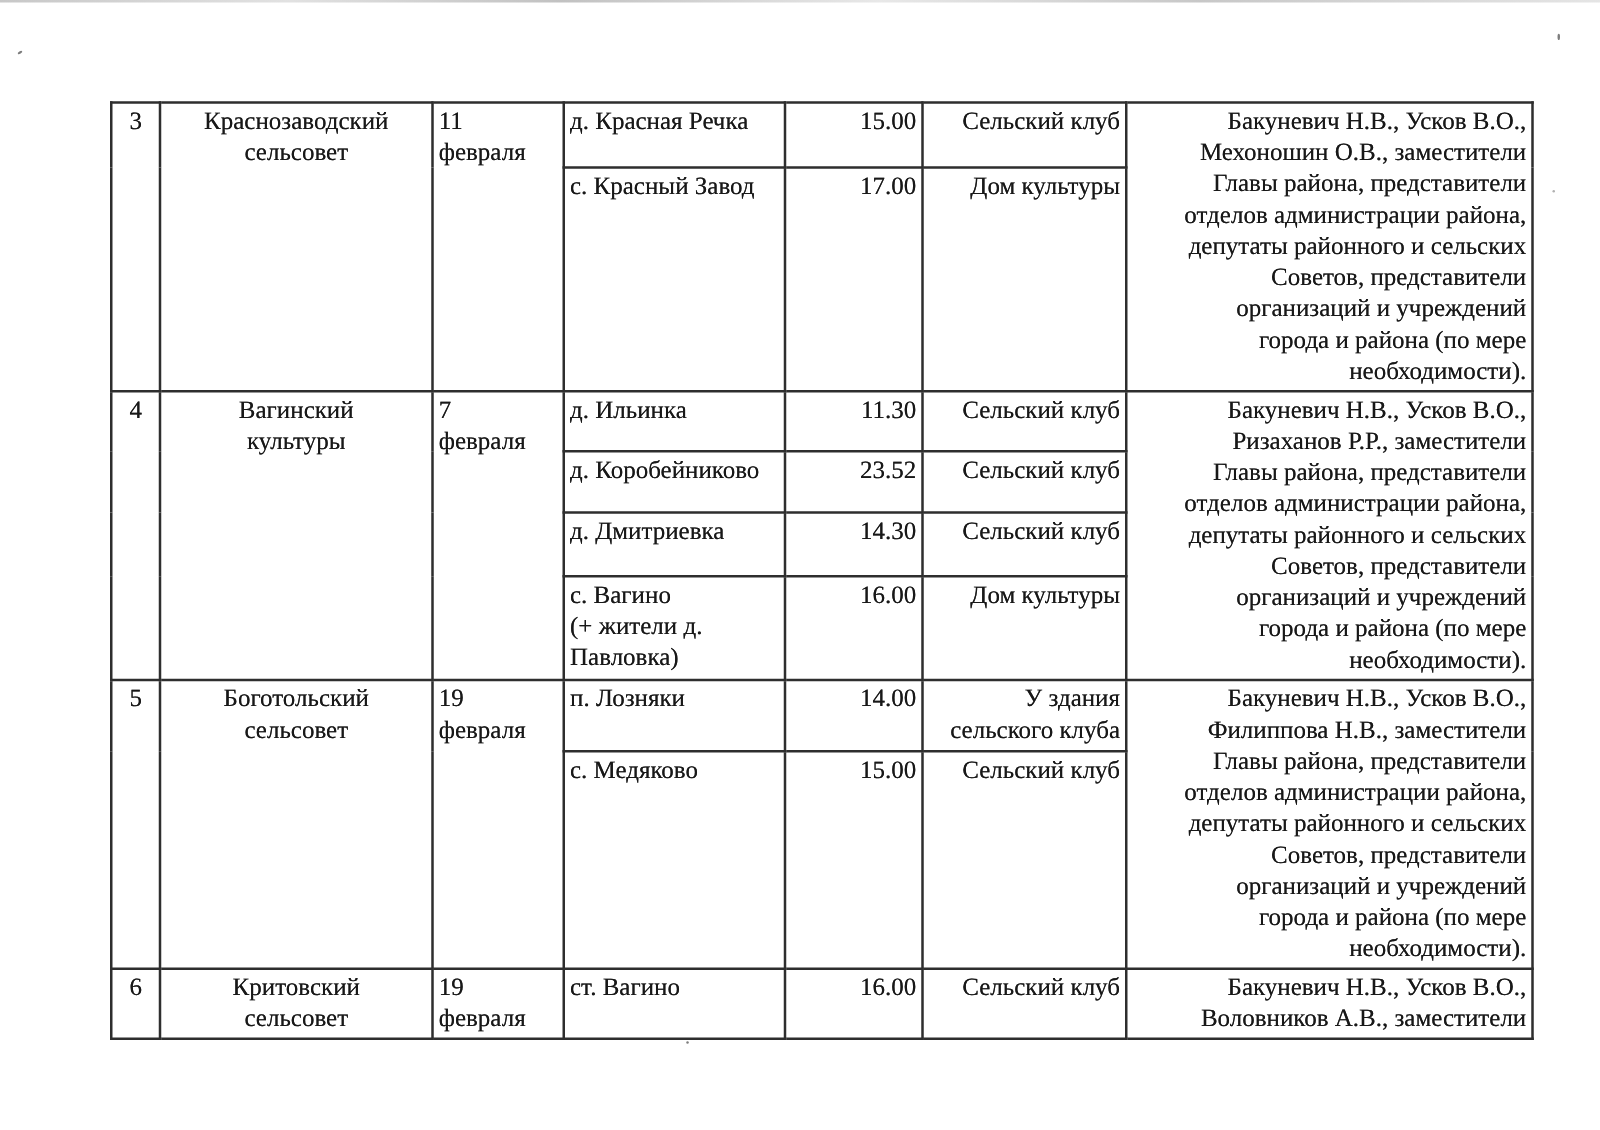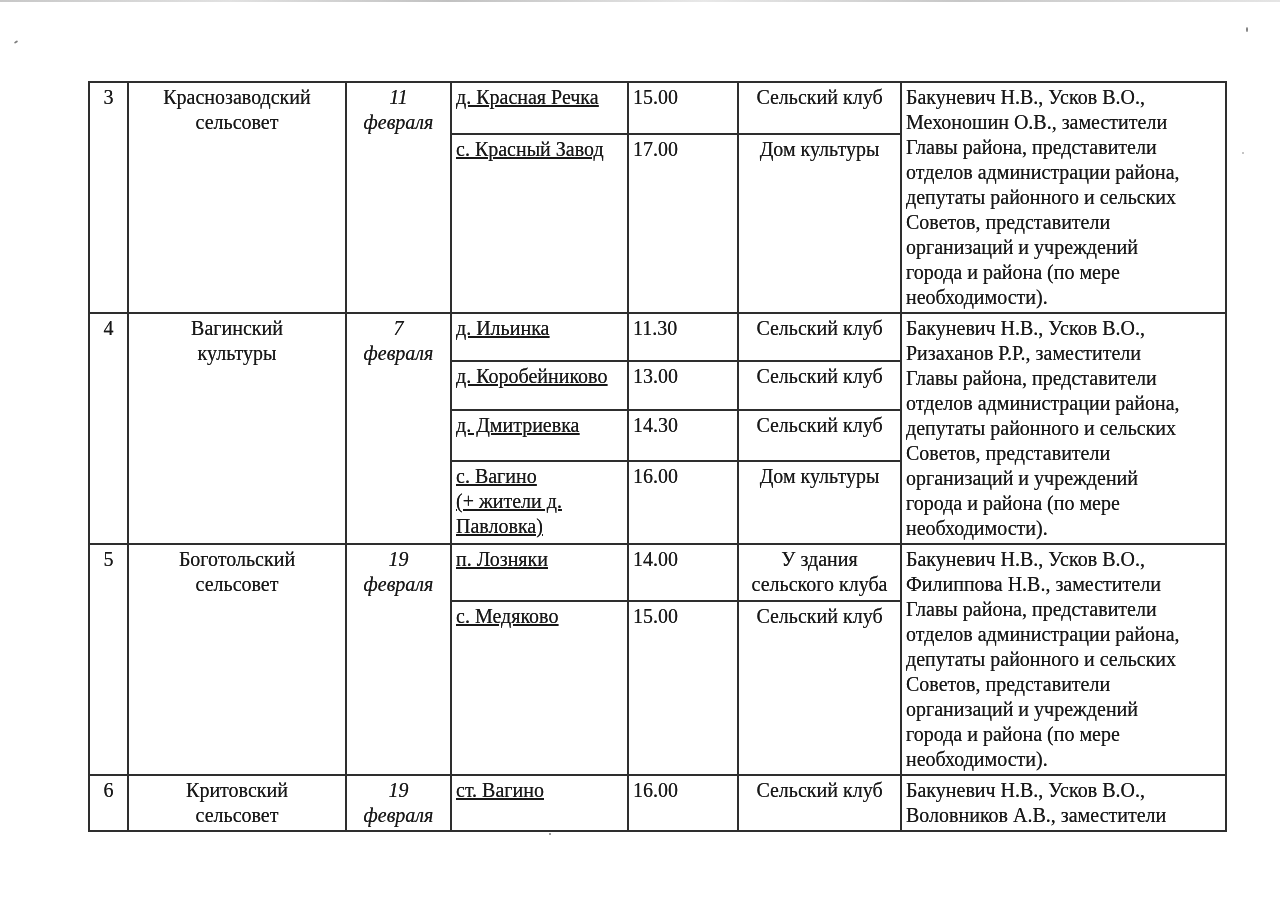--- a/index.html
+++ b/index.html
@@ -34,25 +34,25 @@
     vertical-align:top;
     padding:2px 4px 2px 4px;
     font-size:20px;
     line-height:25px;
     white-space:pre-line;
     text-shadow:0 0 0.45px rgba(0,0,0,.75);
     overflow:hidden;
   }
   td.c-num{text-align:center;}
   td.c-council{text-align:center;}
-  td.c-date{text-align:center;font-style:italic;}
-  td.c-place{text-align:left;padding-left:7px;text-decoration:underline;}
-  td.c-time{text-align:left;}
-  td.c-venue{text-align:center;}
-  td.c-part{text-align:left;padding-left:8px;padding-right:4px;border-radius:15px;}
+  td.c-date{}
+  td.c-place{text-align:left;padding-left:7px;}
+  td.c-time{text-align:right;}
+  td.c-venue{text-align:right;}
+  td.c-part{text-align:right;padding-left:8px;padding-right:4px;border-radius:15px;}
 </style>
 </head>
 <body>
 
 <div class="page">
   <div class="scan-topline"></div>
   <div class="speck s1"></div>
   <div class="speck s2"></div>
   <div class="speck s3"></div>
   <div class="speck s4"></div>
@@ -108,21 +108,21 @@
 Главы района, представители
 отделов администрации района,
 депутаты районного и сельских
 Советов, представители
 организаций и учреждений
 города и района (по мере
 необходимости).</td>
       </tr>
       <tr style="height:48px">
         <td class="c-place">д. Коробейниково</td>
-        <td class="c-time">13.00</td>
+        <td class="c-time">23.52</td>
         <td class="c-venue">Сельский клуб</td>
       </tr>
       <tr style="height:50px">
         <td class="c-place">д. Дмитриевка</td>
         <td class="c-time">14.30</td>
         <td class="c-venue">Сельский клуб</td>
       </tr>
       <tr style="height:78px">
         <td class="c-place">с. Вагино
 (+ жители д.

